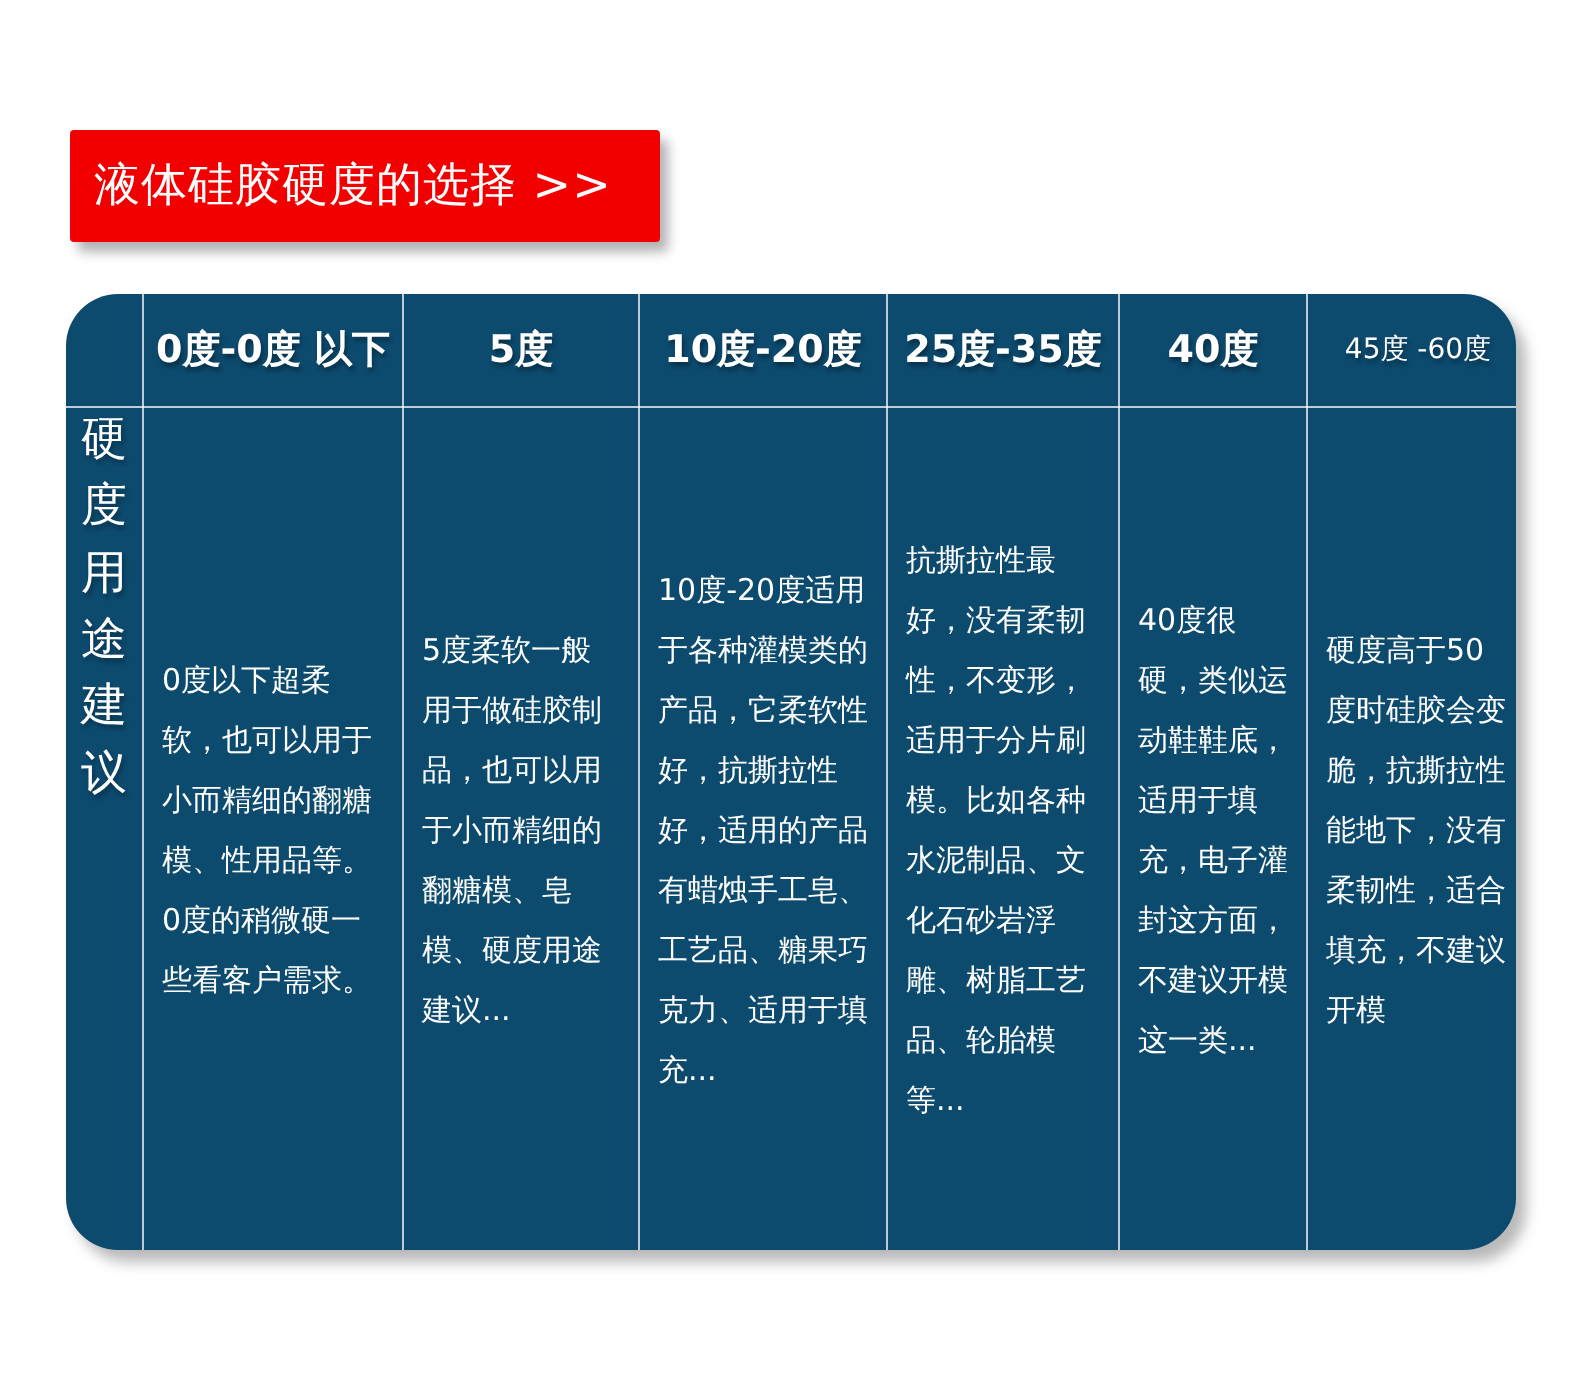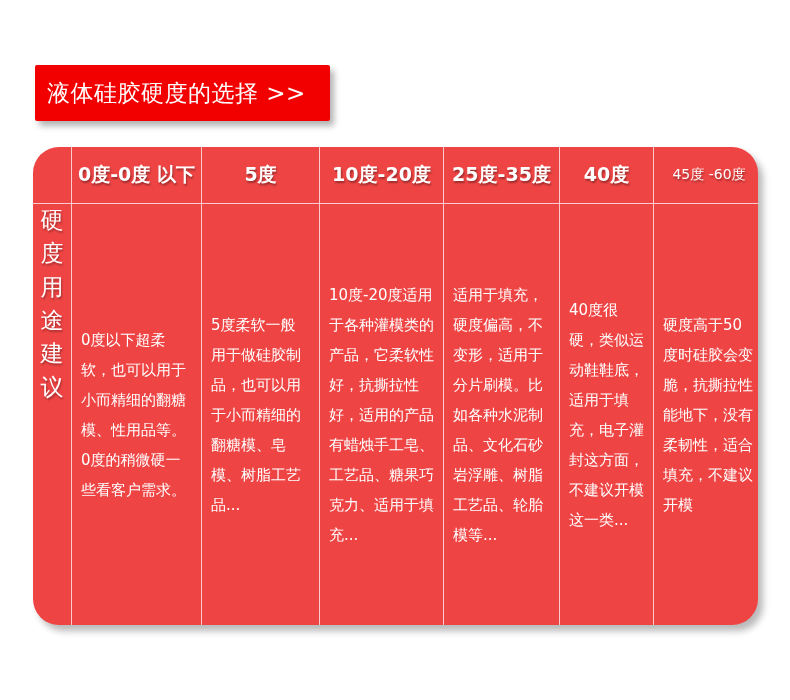--- a/index.html
+++ b/index.html
@@ -38,21 +38,21 @@
     white-space: nowrap;
   }
 
   
   #table-wrap {
     position: absolute;
     left: 33px;
     top: 147px;
     width: 725px;
     height: 478px;
-    background: #ef4444;
+    background: #0c4a6e;
     border-radius: 26px;
     box-shadow: 5px 6px 7px rgba(0,0,0,0.28);
     overflow: hidden;
   }
   table.hardness {
     width: 725px;
     height: 478px;
     border-collapse: collapse;
     table-layout: fixed;
   }
@@ -142,31 +142,31 @@
         <td class="rowlabel">
           <span class="vlabel">硬度用途建议</span>
         </td>
         <td class="body-cell">
           <span class="inner">
               <span class="cell-text">0度以下超柔软，也可以用于小而精细的翻糖模、性用品等。0度的稍微硬一些看客户需求。</span>
             </span>
         </td>
         <td class="body-cell">
           <span class="inner">
-              <span class="cell-text">5度柔软一般用于做硅胶制品，也可以用于小而精细的翻糖模、皂模、树脂工艺品...</span>
+              <span class="cell-text">5度柔软一般用于做硅胶制品，也可以用于小而精细的翻糖模、皂模、硬度用途建议...</span>
             </span>
         </td>
         <td class="body-cell">
           <span class="inner">
               <span class="cell-text">10度-20度适用于各种灌模类的 产品，它柔软性好，抗撕拉性好，适用的产品有蜡烛手工皂、工艺品、糖果巧克力、适用于填充...</span>
             </span>
         </td>
         <td class="body-cell">
           <span class="inner">
-              <span class="cell-text">适用于填充，硬度偏高，不变形，适用于分片刷模。比如各种水泥制品、文化石砂岩浮雕、树脂工艺品、轮胎模等...</span>
+              <span class="cell-text">抗撕拉性最好，没有柔韧性，不变形，适用于分片刷模。比如各种水泥制品、文化石砂岩浮雕、树脂工艺品、轮胎模等...</span>
             </span>
         </td>
         <td class="body-cell">
           <span class="inner">
               <span class="cell-text">40度很 硬，类似运动鞋鞋底，适用于填充，电子灌封这方面，不建议开模这一类...</span>
             </span>
         </td>
         <td class="body-cell">
           <span class="inner">
               <span class="cell-text">硬度高于50度时硅胶会变脆，抗撕拉性能地下，没有柔韧性，适合填充，不建议开模</span>

